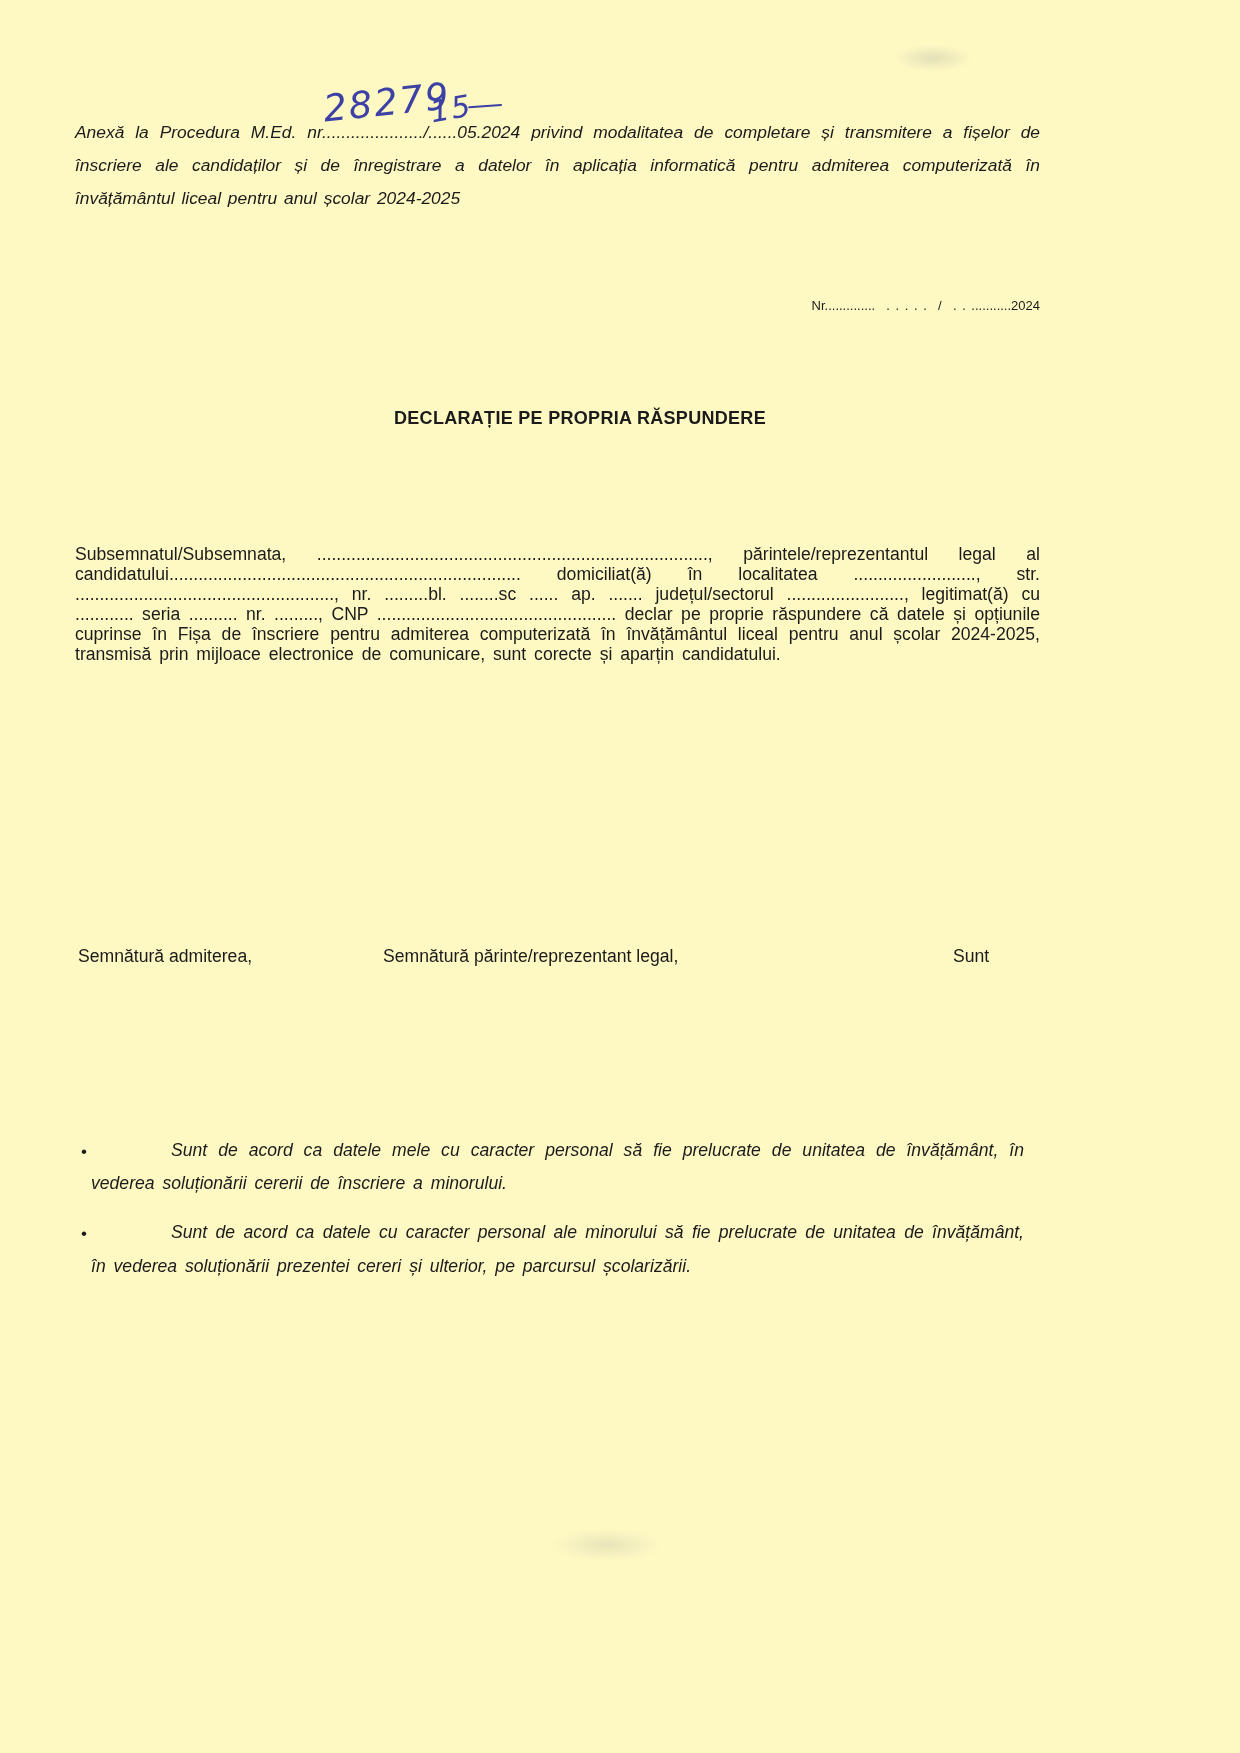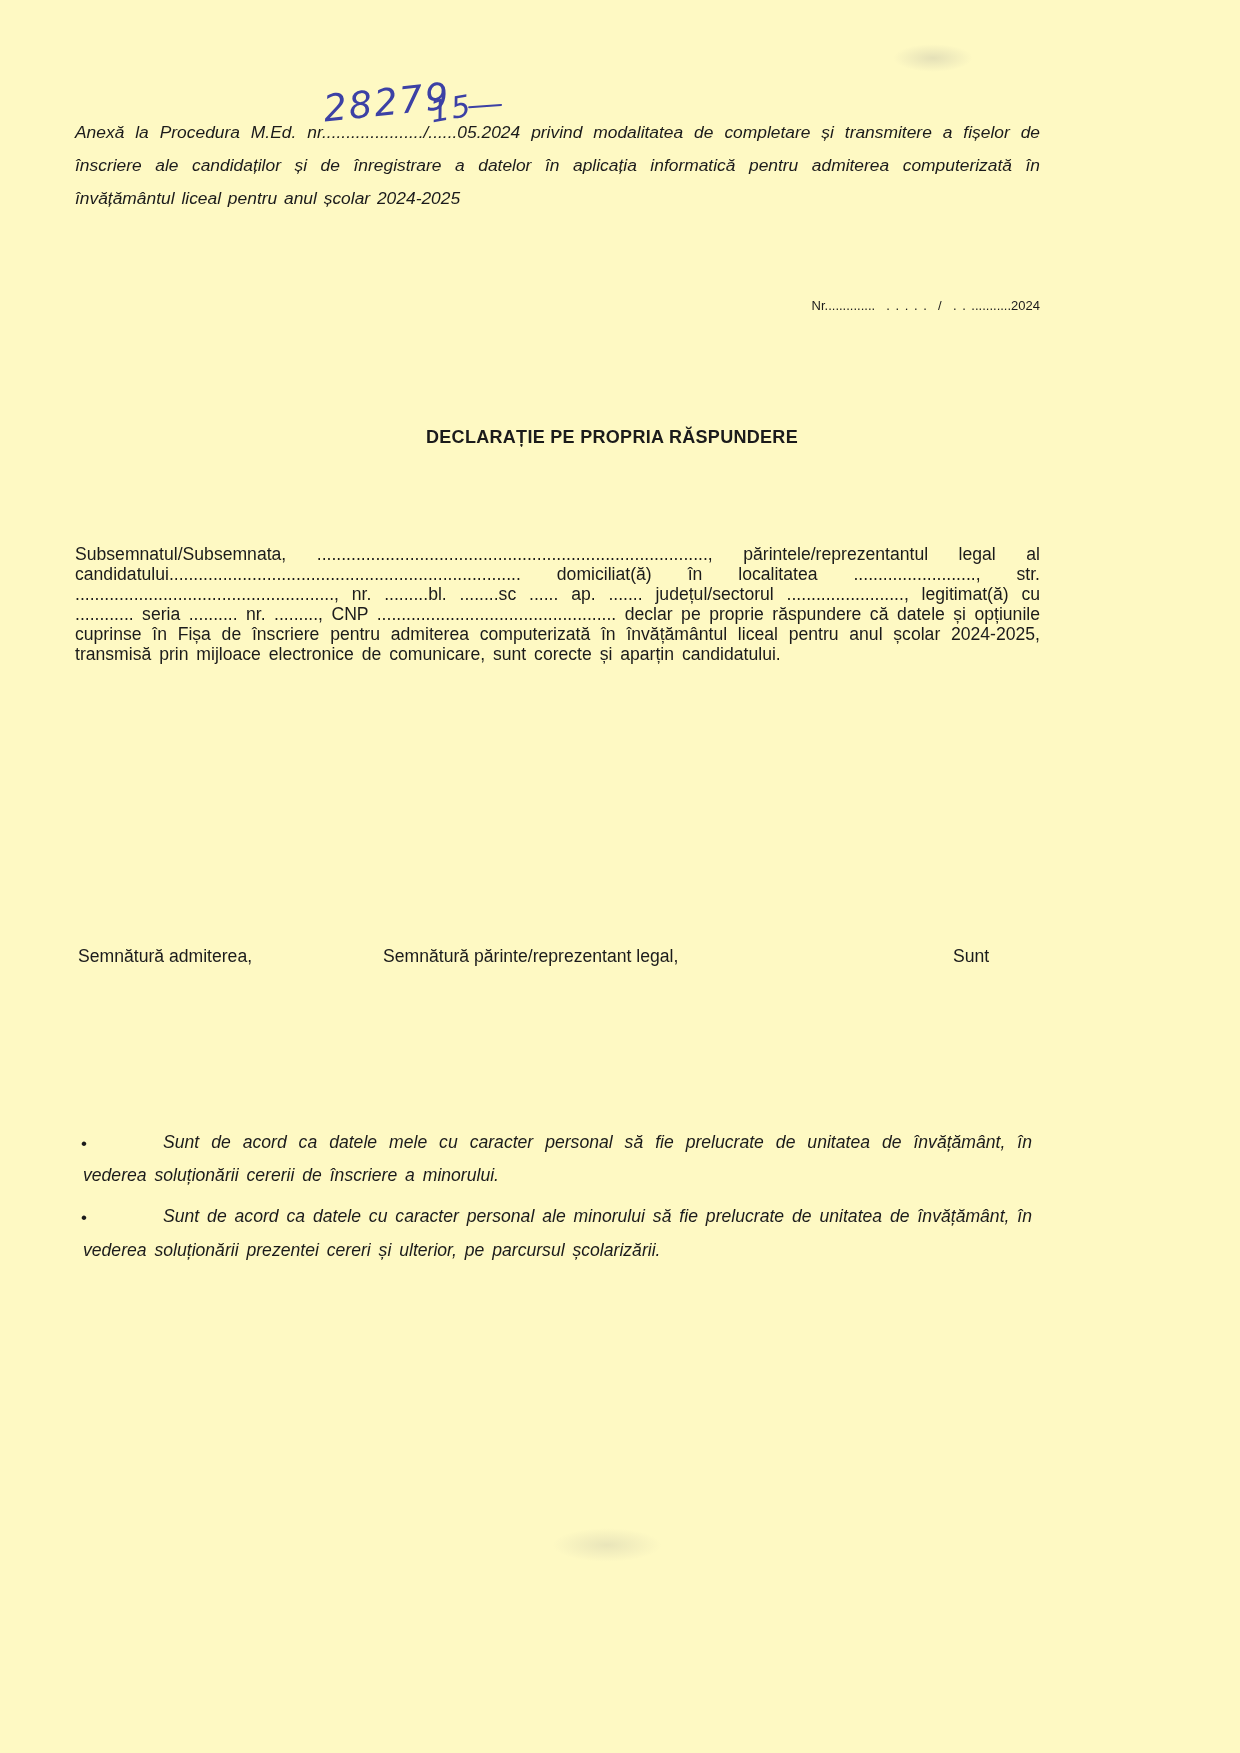--- a/index.html
+++ b/index.html
@@ -54,26 +54,25 @@
 
   .registration-line {
     left: 75px; top: 298px; width: 965px;
     text-align: right;
     font-size: 13px;
     white-space: pre;
     word-spacing: 2px;
   }
 
   .doc-title {
-    left: 0; top: 427px; width: 1160px;
+    left: 0; top: 408px; width: 1160px;
     text-align: center;
     font-weight: 700;
     font-size: 18px;
     letter-spacing: 0.3px;
-    padding-left: 32px;
   }
 
   .body-par {
     left: 75px; top: 544px; width: 965px;
     font-size: 17.6px;
     line-height: 20px;
     word-spacing: 3px;
   }
 
   .penal-par {
@@ -89,21 +88,21 @@
   .sig-date      { left: 953px; top: 946px; }
 
   .consent-block {
     left: 75px; top: 1118px; width: 965px;
     font-style: italic;
     font-size: 17.6px;
     line-height: 33.2px;
     word-spacing: 3px;
   }
   .bullet-item { position: relative; }
-  .bullet-item p { margin: 8px; text-indent: 80px; text-align: justify; }
+  .bullet-item p { margin: 16px; text-indent: 80px; text-align: justify; }
   .bullet-glyph {
     position: absolute;
     left: 6px; top: 1px;
     font-style: normal;
     font-size: 17px;
   }
 
   .smudge {
     position: absolute;
     pointer-events: none;

